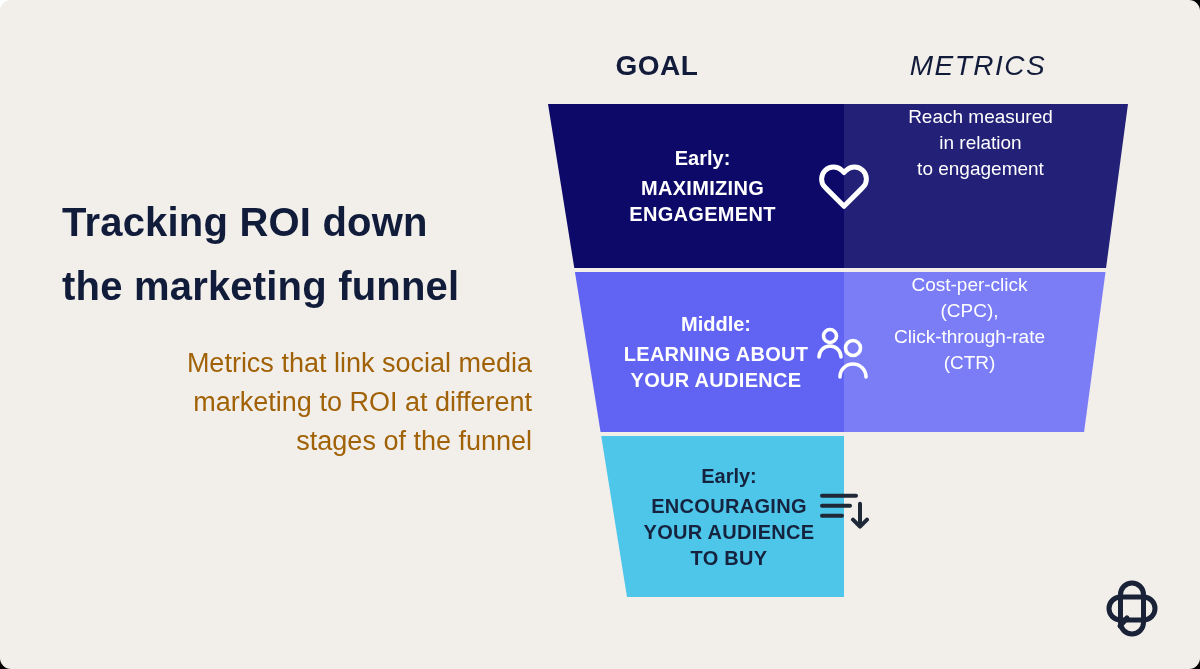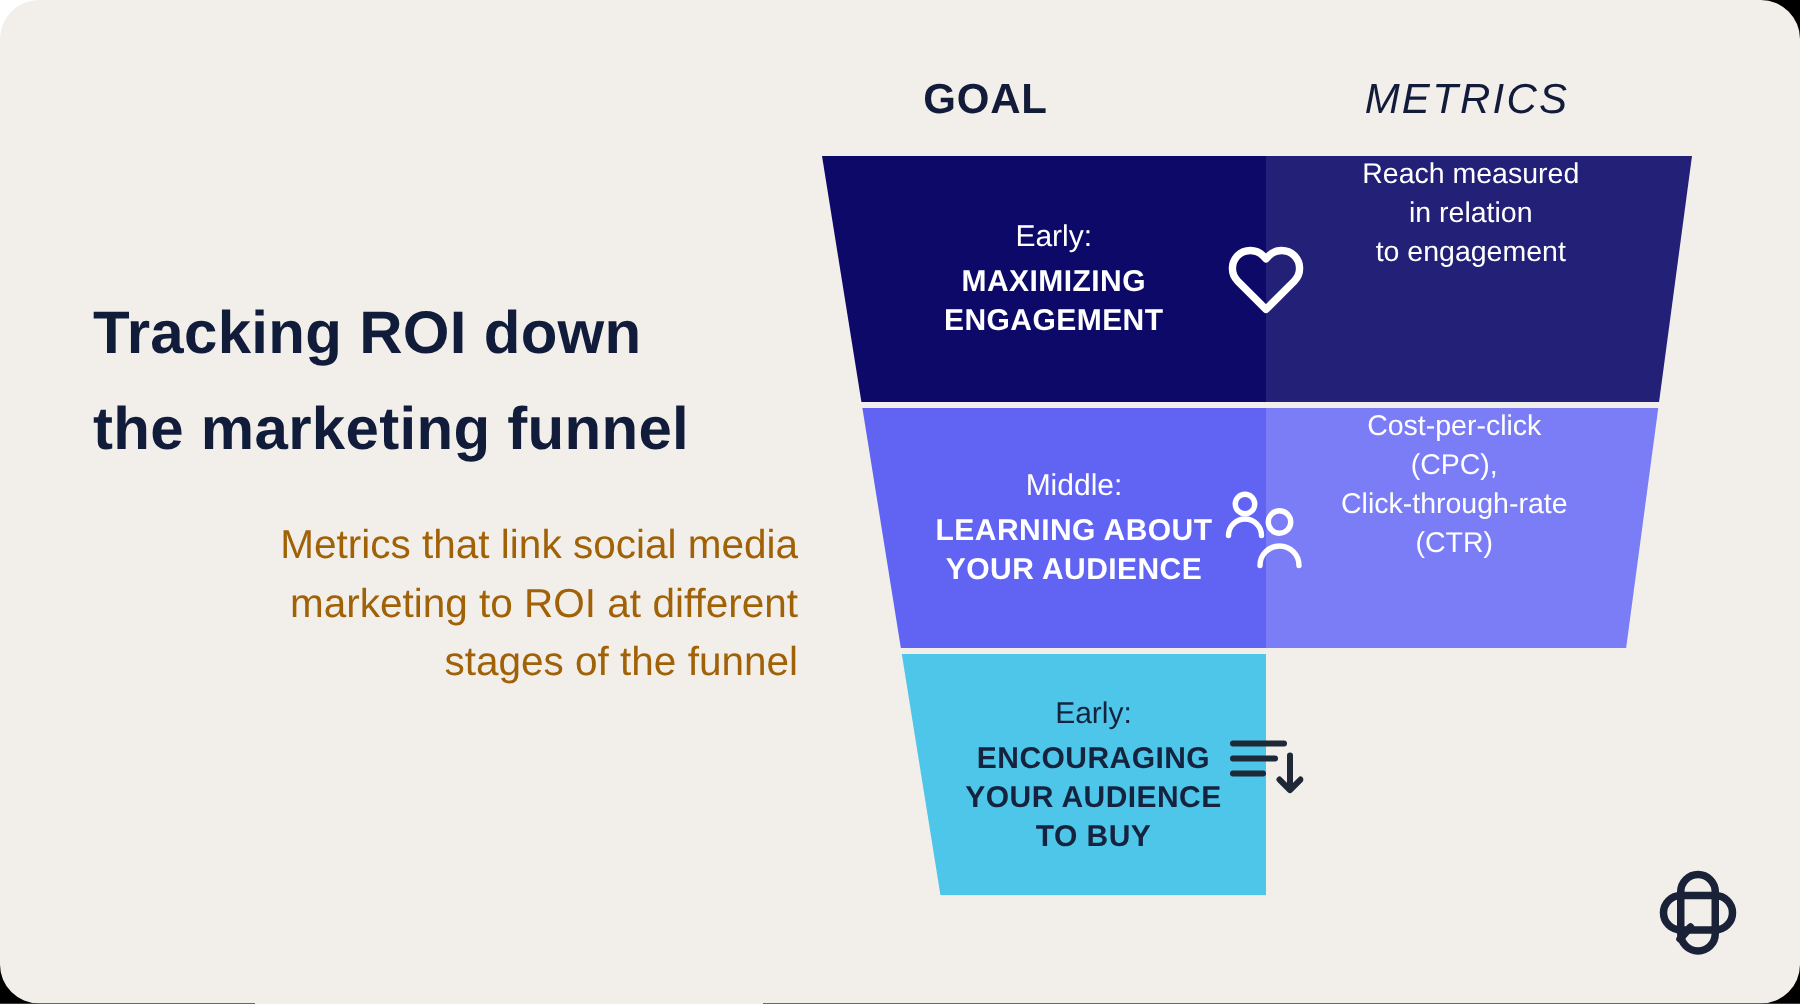--- a/index.html
+++ b/index.html
@@ -21,35 +21,35 @@
   
   .funnel { position:absolute; left:548px; top:104px; width:580px; height:493px;
             clip-path:polygon(0 0, 580px 0, 514px 493px, 79px 493px); }
   .stage { position:absolute; left:0; width:580px; display:flex; }
   .stage-1 { top:0;    height:164px; --li:13px; --ri:11px; }
   .stage-2 { top:168px; height:160px; --li:40px; --ri:33px; }
   .stage-3 { top:332px; height:161px; --li:66px; --ri:55px; }
   .goal-cell    { width:296px; padding-left:var(--li); display:flex; align-items:center; justify-content:center; }
   .metrics-cell { width:284px; padding-right:var(--ri); display:flex; justify-content:center; }
   .goal-text { text-align:center; }
-  .stage-label { font-size:20px; line-height:27px; font-weight:400; margin-bottom:3px; }
+  .stage-label { font-size:20px; line-height:27px; font-weight:700; margin-bottom:3px; }
   .goal-label  { font-size:20px; line-height:26px; font-weight:700; letter-spacing:.3px; white-space:pre-line; }
   .metrics-text { text-align:center; font-size:19px; line-height:26px; font-weight:400; white-space:pre-line; }
   .icon-wrap { position:absolute; left:296px; top:50%; transform:translate(-50%,-50%); display:flex; }
   .stage-3 .icon-wrap { transform:translate(-50%,-65%); }
 
   .logo { position:absolute; left:1106px; top:580px; }
 </style>
 </head>
 <body>
 
 <div class="stage-wrap">
   <div class="corner-patch"></div>
 
-  <div class="card" style="background: rgb(242, 239, 235);">
+  <div class="card" style="background: rgb(242, 239, 235); border-radius: 11px;">
 
     <div class="col-header goal">GOAL</div>
     <div class="col-header metrics">METRICS</div>
 
     <div class="intro">
       <h1>Tracking ROI down
 the marketing funnel</h1>
       <p>Metrics that link social media
 marketing to ROI at different
 stages of the funnel</p>

